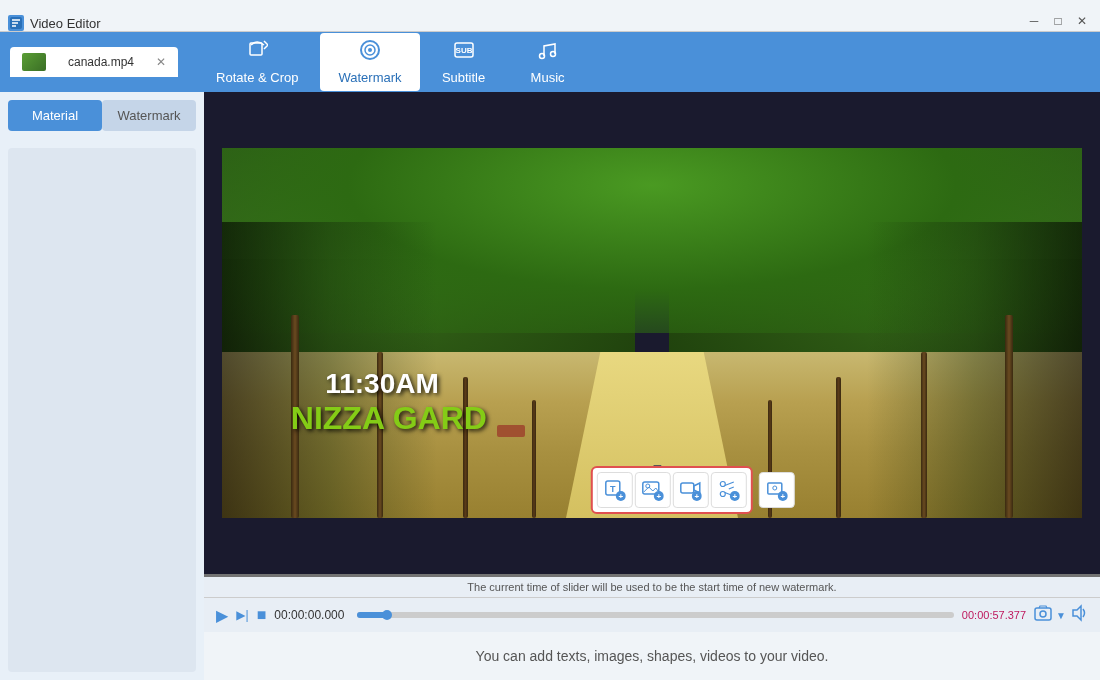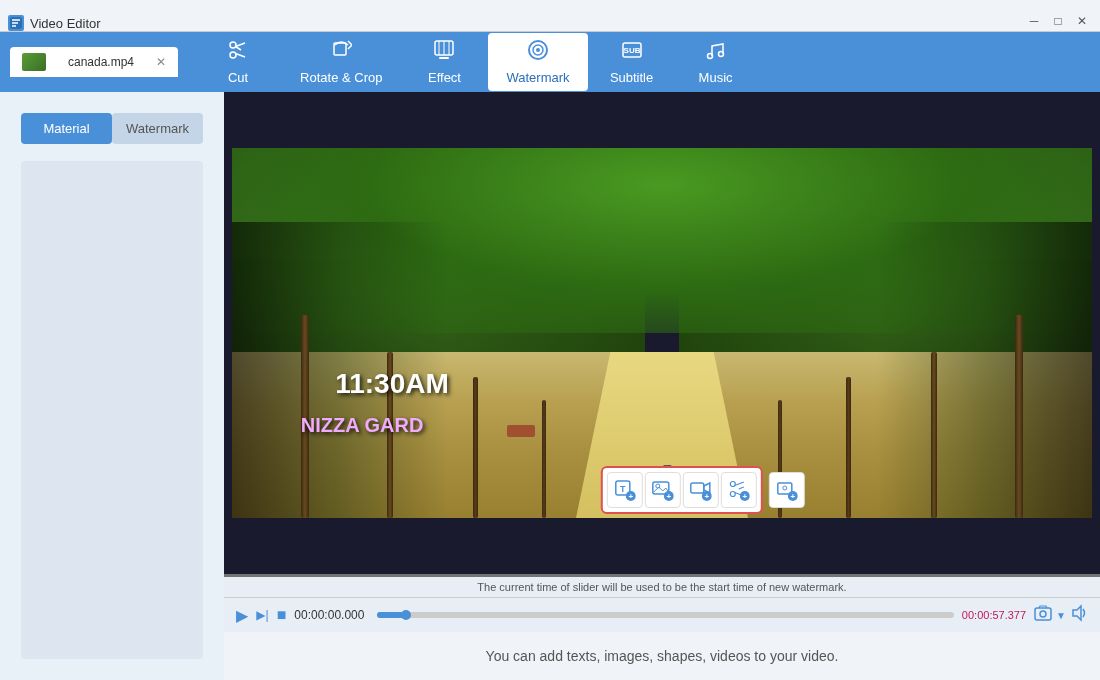--- a/index.html
+++ b/index.html
@@ -77,26 +77,26 @@
     .tab-icon { font-size: 20px; }
 
     
     .main-content {
       display: flex;
       height: calc(680px - 32px - 60px);
     }
 
     
     .sidebar {
-      width: 224px;
+      width: 204px;
       background: #e8f0f8;
       display: flex;
       flex-direction: column;
       align-items: center;
-      padding: 21px;
+      padding: 8px;
       gap: 7px;
     }
     .sidebar-tabs {
       display: flex;
       width: 100%;
       margin-bottom: 10px;
     }
     .sidebar-tab {
       flex: 1;
       padding: 8px 0;
@@ -207,22 +207,22 @@
       color: white;
       font-size: 28px;
       font-weight: bold;
       font-family: Arial, sans-serif;
       text-shadow: 2px 2px 4px rgba(0,0,0,0.8);
     }
     .watermark-text {
       position: absolute;
       bottom: 22%;
       left: 8%;
-      color: #f0abfc;
-      font-size: 20px;
+      color: #84cc16;
+      font-size: 32px;
       font-weight: bold;
       font-family: Arial, sans-serif;
       text-shadow: 2px 2px 4px rgba(0,0,0,0.8);
     }
 
     
     .video-toolbar {
       position: absolute;
       bottom: 60px;
       left: 50%;
@@ -380,56 +380,32 @@
   <div style="background:white; border-radius:4px 4px 0 0; padding:6px 12px; display:flex; align-items:center; gap:22px; margin-right:20px; cursor:pointer;">
     <div style="width:24px;height:18px;background:#ccc;border-radius:2px;overflow:hidden;">
       <div style="width:100%;height:100%;background:linear-gradient(135deg,#5a9e35,#3a6e25);"></div>
     </div>
     <span style="font-size:12px;color:#333;">canada.mp4</span>
     <span style="font-size:12px;color:#888;cursor:pointer;">✕</span>
   </div>
 
   <div style="display:flex;gap:4px;">
 
-    <div class="tab-item">
-      <span class="tab-icon">
-        <svg width="22" height="22" viewBox="0 0 22 22" fill="white">
-          <circle cx="6" cy="6" r="3" fill="none" stroke="white" stroke-width="1.5"></circle>
-          <circle cx="6" cy="16" r="3" fill="none" stroke="white" stroke-width="1.5"></circle>
-          <line x1="8.5" y1="7.5" x2="18" y2="4" stroke="white" stroke-width="1.5"></line>
-          <line x1="8.5" y1="14.5" x2="18" y2="18" stroke="white" stroke-width="1.5"></line>
-          <line x1="8.5" y1="7.5" x2="14" y2="11" stroke="white" stroke-width="1.5"></line>
-        </svg>
-      </span>
-      <span>Cut</span>
-    </div>
 
     <div class="tab-item">
       <span class="tab-icon">
         <svg width="22" height="22" viewBox="0 0 22 22" fill="none">
           <rect x="4" y="4" width="12" height="12" rx="1" stroke="white" stroke-width="1.5"></rect>
           <path d="M18 2 L22 6 L18 10" stroke="white" stroke-width="1.5" fill="none"></path>
           <path d="M18 6 Q11 0 5 6" stroke="white" stroke-width="1.5" fill="none"></path>
         </svg>
       </span>
       <span>Rotate &amp; Crop</span>
     </div>
 
-    <div class="tab-item">
-      <span class="tab-icon">
-        <svg width="22" height="22" viewBox="0 0 22 22" fill="none">
-          <rect x="2" y="2" width="18" height="14" rx="2" stroke="white" stroke-width="1.5"></rect>
-          <line x1="6" y1="2" x2="6" y2="16" stroke="white" stroke-width="1"></line>
-          <line x1="11" y1="2" x2="11" y2="16" stroke="white" stroke-width="1"></line>
-          <line x1="16" y1="2" x2="16" y2="16" stroke="white" stroke-width="1"></line>
-          <rect x="6" y="18" width="10" height="2" rx="1" fill="white"></rect>
-        </svg>
-      </span>
-      <span>Effect</span>
-    </div>
 
     <div class="tab-item active">
       <span class="tab-icon">
         <svg width="22" height="22" viewBox="0 0 22 22" fill="none">
           <circle cx="11" cy="11" r="9" stroke="#4a90d9" stroke-width="2"></circle>
           <circle cx="11" cy="11" r="5" stroke="#4a90d9" stroke-width="1.5"></circle>
           <circle cx="11" cy="11" r="2" fill="#4a90d9"></circle>
         </svg>
       </span>
       <span>Watermark</span>

